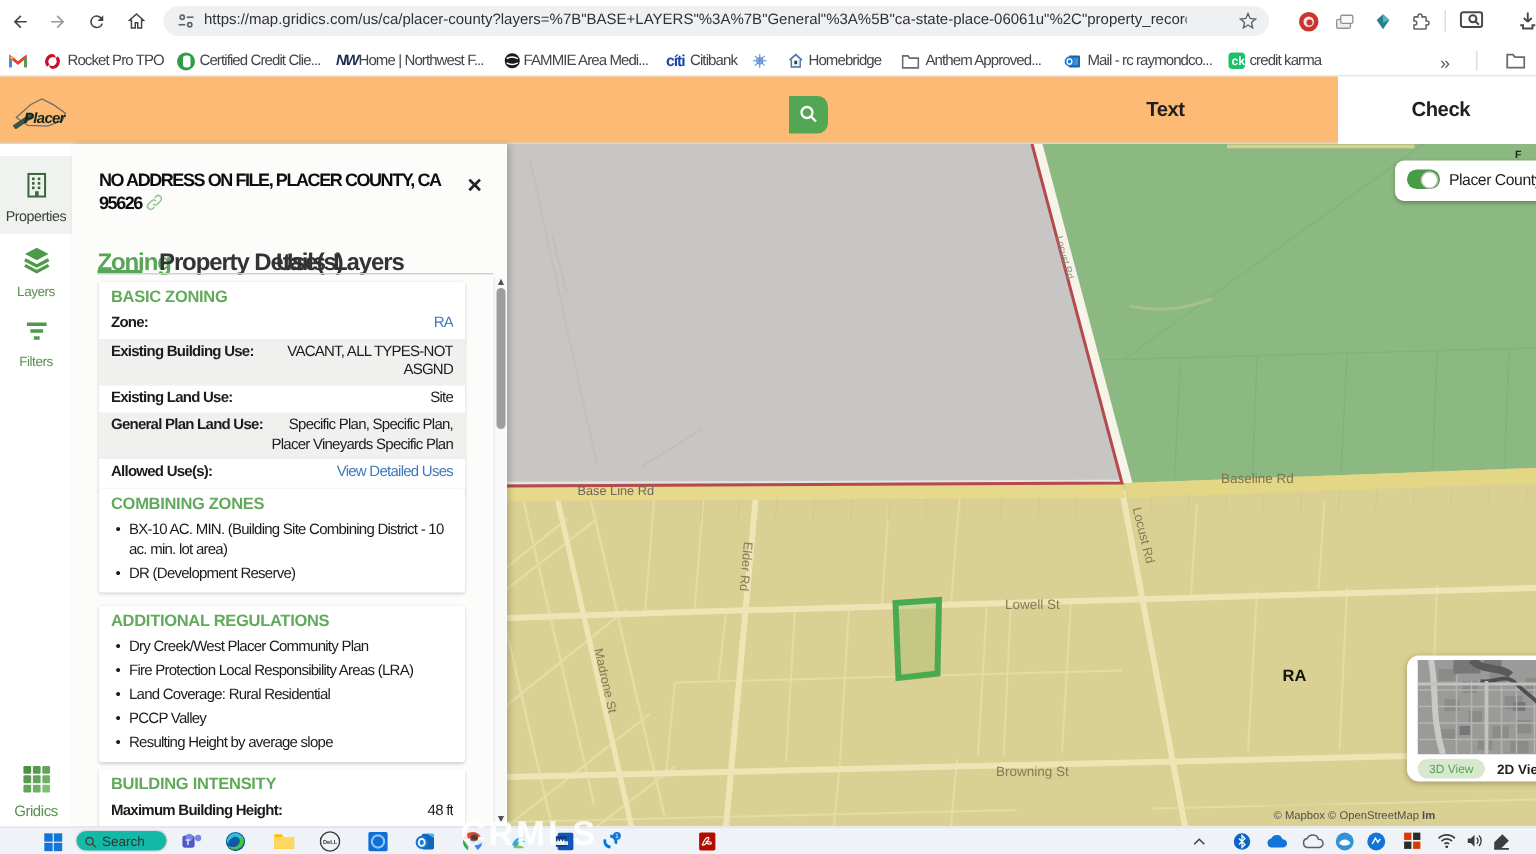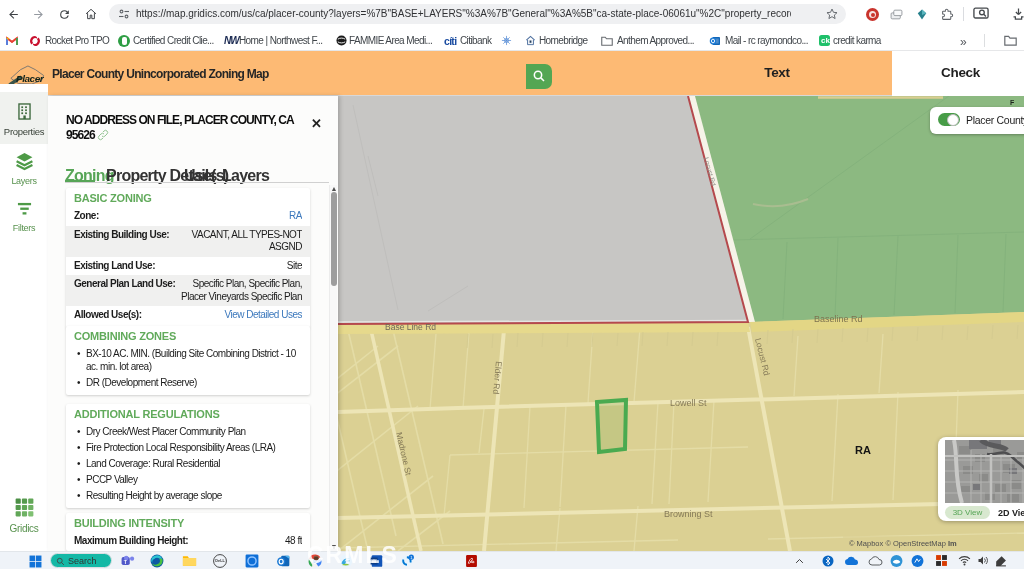--- a/index.html
+++ b/index.html
@@ -15,21 +15,21 @@
   .bm { position:absolute; top:7px; height:14px; font-size:10px; letter-spacing:-0.6px; color:#41464b; white-space:nowrap; }
   
   #apphead { position:absolute; left:0; top:51px; width:892px; height:45px; background:#fdba74; border-bottom:1px solid #d8d8d8;padding-left:13px; }
   #apptitle { position:absolute; left:52px; top:16px; font-size:12px; font-weight:bold; color:#262626; letter-spacing:-0.7px; }
   #searchbox { position:absolute; left:284px; top:13px; width:268px; height:25px; border:1.5px solid #4a4a4a; border-radius:7px; background:#fff; }
   #searchbox span { position:absolute; left:7px; top:5px; font-size:12px; font-weight:bold; color:#111; letter-spacing:-0.3px; }
   #searchbtn { position:absolute; left:526px; top:13px; width:26px; height:25px; background:#53a653; border-radius:0 7px 7px 0; }
   .tab { position:absolute; top:0; height:44px; line-height:44px; text-align:center; font-size:13.5px; font-weight:bold; color:#1f1f1f; letter-spacing:-0.3px; }
   #tabmap { background:#edf4ea; border-bottom:3px solid #57a557; height:45px; }
   
-  #sidebar { position:absolute; left:0; top:84px; width:48px; height:455px; background:#ffffff; }
+  #sidebar { position:absolute; left:0; top:96px; width:48px; height:455px; background:#ffffff; }
   .sbitem { position:absolute; left:0; width:48px; text-align:center; }
   .sblabel { font-size:9px; letter-spacing:-0.3px; color:#57914d; margin-top:1px; }
   
   #panel { position:absolute; left:48px; top:96px; width:290px; height:455px; background:#fcfcfb; box-shadow:2px 0 4px rgba(0,0,0,0.18); font-size:10px; }
   #ptitle { position:absolute; left:18px; top:17px; width:252px; font-size:12px; font-weight:bold; color:#0d0d0d; line-height:15px; letter-spacing:-0.95px; }
   #pclose { position:absolute; left:263px; top:20px; font-size:13px; font-weight:bold; color:#222; }
   .ptab { position:absolute; top:71px; font-size:16px; font-weight:bold; color:#333; letter-spacing:-0.75px; }
   #ptabline { position:absolute; left:17px; top:86px; width:264px; height:1px; background:#d0d0d0; }
   .card { position:absolute; left:18px; width:244px; background:#ffffff; box-shadow:0 1px 2.5px rgba(0,0,0,0.18); border-radius:2px; letter-spacing:-0.5px; }
   .sechead { font-size:11px; font-weight:bold; color:#61aa5b; letter-spacing:-0.2px; padding:4px 8px 3px 8px; }
@@ -322,21 +322,20 @@
         <path d="M1.5 18.5v-16h7l2.5 3h11.5v13z" fill="none" stroke="#676b70" stroke-width="2.2"></path>
       </svg>
   </div>
 
   <div id="apphead">
     <svg class="abs" style="left:8px; top:13px;" width="38" height="22" viewBox="0 0 80 46">
       <path d="M6 30 L26 12 L42 4 L58 12 L75 24 L71 34 L50 42 L22 41 Z" fill="none" stroke="#6a6e71" stroke-width="1.8"></path>
       <path d="M3 44 L28 27" stroke="#39544a" stroke-width="7"></path>
       <text x="17" y="38" font-size="21" font-weight="bold" font-style="italic" fill="#14241b" font-family="Liberation Sans" letter-spacing="-1">Placer</text>
     </svg>
-    <div id="apptitle">Placer County Unincorporated Zoning Map</div>
     <div id="searchbtn">
       <svg class="abs" style="left:5px; top:4px;" width="16" height="16" viewBox="0 0 24 24">
           <circle cx="10.5" cy="10.5" r="5.5" fill="none" stroke="#fff" stroke-width="2.3"></circle>
           <line x1="14.8" y1="14.8" x2="19.5" y2="19.5" stroke="#fff" stroke-width="2.3"></line>
         </svg>
     </div>
     <div class="tab" style="left:737px; width:80px;">Text</div>
     <div class="tab" style="left:918px; width:85px;">Check</div>
   </div>
 

